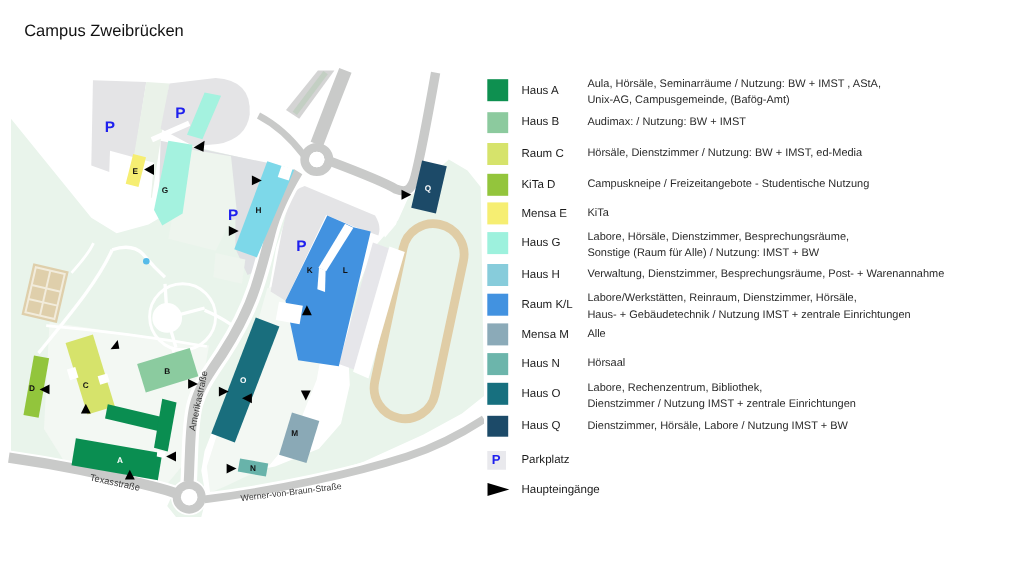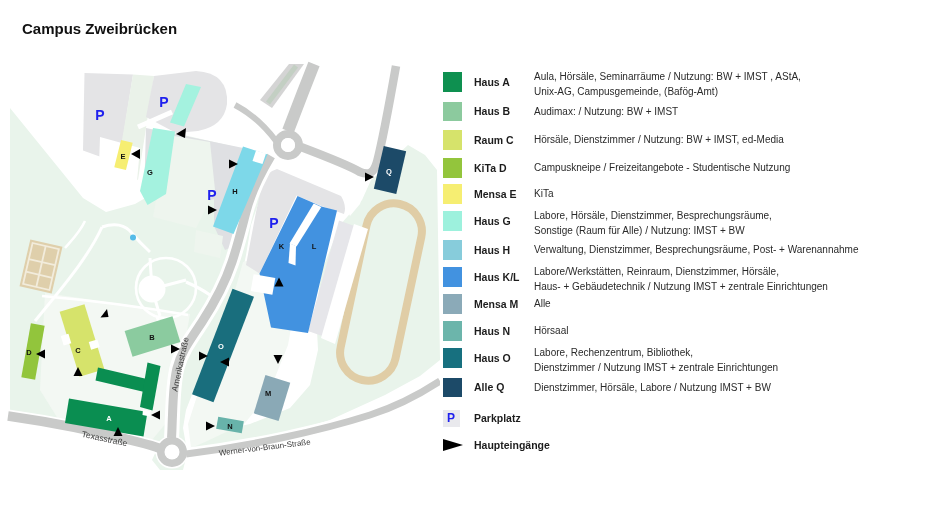--- a/index.html
+++ b/index.html
@@ -1,19 +1,19 @@
 <!DOCTYPE html>
 <html><head><meta charset="utf-8">
 <style>
 html,body{margin:0;padding:0;width:930px;height:524px;background:#ffffff;overflow:hidden}
 body{font-family:"Liberation Sans",sans-serif;position:relative}
-#title{position:absolute;left:22px;top:19.5px;font-size:15px;font-weight:bold;color:#111;letter-spacing:0px}
+#title{position:absolute;left:22px;top:19.5px;font-size:15px;font-weight:normal;color:#111;letter-spacing:0px}
 #map{position:absolute;left:0;top:0}
 .sw{position:absolute;width:19.5px;height:19.5px}
-.lab{position:absolute;font-size:10.5px;font-weight:bold;color:#1c1c1c;line-height:12px;white-space:nowrap}
+.lab{position:absolute;font-size:10.5px;font-weight:normal;color:#1c1c1c;line-height:12px;white-space:nowrap}
 .des{position:absolute;font-size:10px;color:#2a2a2a;line-height:15px;white-space:nowrap}
 </style></head>
 <body>
 <div id="title">Campus Zweibrücken</div>
 <svg id="map" width="440" height="524" viewBox="0 0 440 524">
 
 <path fill="#e9f4eb" d="M10,108 L83,198 L106,212 L135,204 L147,197 L160,133 L162,130 L253,151 L264,157 L267,178 L251,225 L246,255 L239,290 L230,322
  L220,355 L205,372 L193,392 L186,410 L183,428 L186,445 L186,458 L183,470 L160,470 L152,460 L158,447 L110,437 L62,427 L10,420 L10,100 Z"></path>
 
 <path fill="#e9f4eb" d="M340,225 L362,200 L371,180 L396,156 L408,145 L425,155 L437,170 L440,360 L420,376 L385,395 L330,420
@@ -204,31 +204,31 @@
 <div class="sw" style="left:442.5px;top:184.0px;background:#f6ee72"></div>
 <div class="lab" style="left:474px;top:187.7px">Mensa E</div>
 <div class="des" style="left:534px;top:186.0px">KiTa</div>
 <div class="sw" style="left:442.5px;top:211.0px;background:#9df1dd"></div>
 <div class="lab" style="left:474px;top:214.7px">Haus G</div>
 <div class="des" style="left:534px;top:208.2px">Labore, Hörsäle, Dienstzimmer, Besprechungsräume,<br>Sonstige (Raum für Alle) / Nutzung: IMST + BW</div>
 <div class="sw" style="left:442.5px;top:240.0px;background:#87ccdb"></div>
 <div class="lab" style="left:474px;top:243.7px">Haus H</div>
 <div class="des" style="left:534px;top:242.0px">Verwaltung, Dienstzimmer, Besprechungsräume, Post- + Warenannahme</div>
 <div class="sw" style="left:442.5px;top:267.0px;background:#4292e0"></div>
-<div class="lab" style="left:474px;top:270.7px">Haus K/L</div>
+<div class="lab" style="left:474px;top:270.7px">Raum K/L</div>
 <div class="des" style="left:534px;top:264.2px">Labore/Werkstätten, Reinraum, Dienstzimmer, Hörsäle,<br>Haus- + Gebäudetechnik / Nutzung IMST + zentrale Einrichtungen</div>
 <div class="sw" style="left:442.5px;top:294.0px;background:#8baab8"></div>
 <div class="lab" style="left:474px;top:297.7px">Mensa M</div>
 <div class="des" style="left:534px;top:296.0px">Alle</div>
 <div class="sw" style="left:442.5px;top:321.0px;background:#6cb5ab"></div>
 <div class="lab" style="left:474px;top:324.7px">Haus N</div>
 <div class="des" style="left:534px;top:323.0px">Hörsaal</div>
 <div class="sw" style="left:442.5px;top:348.0px;background:#17707f"></div>
 <div class="lab" style="left:474px;top:351.7px">Haus O</div>
 <div class="des" style="left:534px;top:345.2px">Labore, Rechenzentrum, Bibliothek,<br>Dienstzimmer / Nutzung IMST + zentrale Einrichtungen</div>
 <div class="sw" style="left:442.5px;top:377.7px;background:#1c4a68"></div>
-<div class="lab" style="left:474px;top:381.4px">Alle Q</div>
+<div class="lab" style="left:474px;top:381.4px">Haus Q</div>
 <div class="des" style="left:534px;top:379.7px">Dienstzimmer, Hörsäle, Labore / Nutzung IMST + BW</div>
 <div style="position:absolute;left:442.5px;top:409.5px;width:17px;height:17px;background:#e9e9ed;color:#1f20ee;font-weight:bold;font-size:12px;line-height:17px;text-align:center">P</div>
 <div class="lab" style="left:474px;top:411.5px">Parkplatz</div>
 <svg style="position:absolute;left:442.5px;top:438.5px" width="22" height="13">
     <polygon points="0,0 20,6 0,12" fill="#000"></polygon>
   </svg>
 <div class="lab" style="left:474px;top:438.5px">Haupteingänge</div>
 </body></html>

